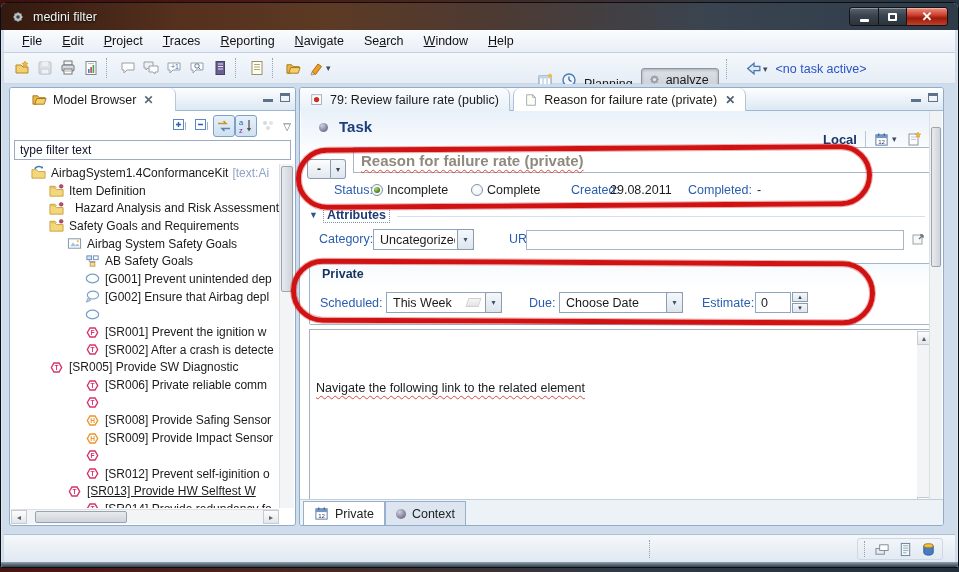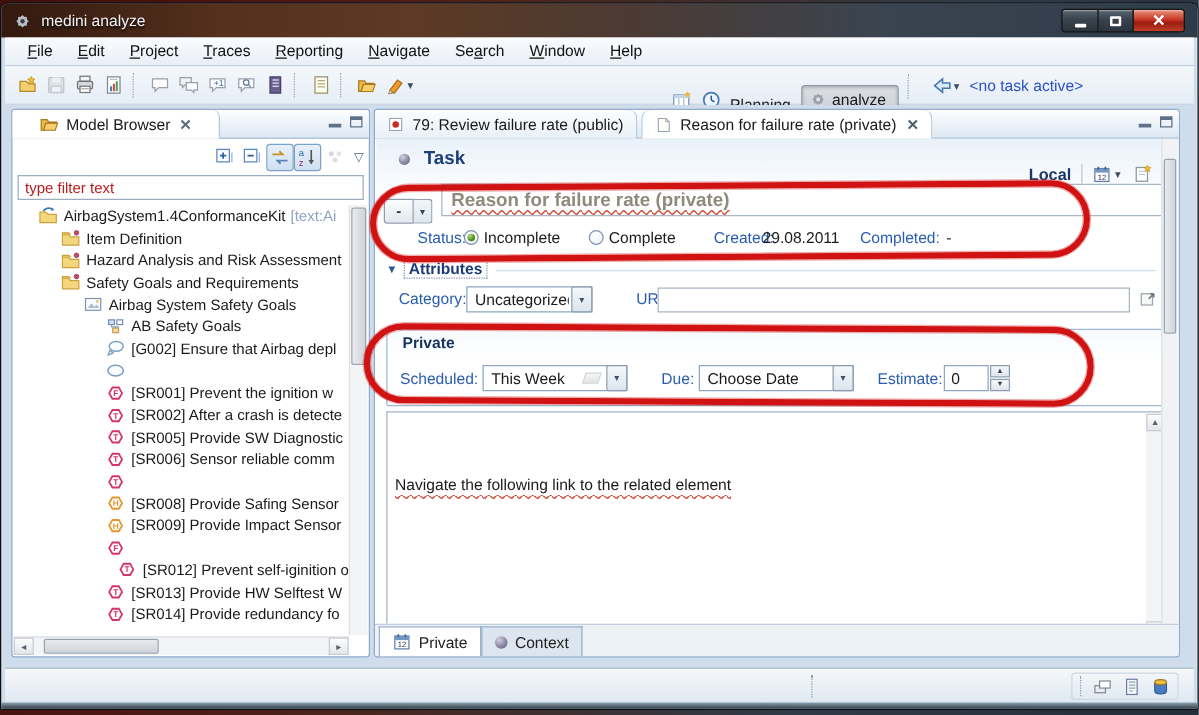--- a/index.html
+++ b/index.html
@@ -60,21 +60,21 @@
 .vm-max{width:10px;height:9px;border:1px solid #5f7188;border-top:3px solid #5f7188}
 
 
 #model-browser{left:5px;top:3px;width:287px;bottom:8px}
 .mb-toolbar{position:absolute;right:4px;top:26px;height:24px;display:flex;align-items:center}
 .mb-btn{width:22px;height:22px;display:flex;align-items:center;justify-content:center;border-radius:3px;border:1px solid transparent}
 .mb-btn.pressed{border:1px solid #7da2c8;background:linear-gradient(#e7f0f9,#cfe0f0)}
 .mb-btn.disabled{opacity:.4}
 .mb-menu{font-size:10px;color:#53646f;margin-left:4px}
 .filterbox{position:absolute;left:4px;right:4px;top:52px;height:20px;border:1px solid #9cacbe;background:#fff;
-  font-size:12px;color:#b91c1c;padding:2px 5px;font-family:"Liberation Sans",sans-serif}
+  font-size:12px;color:#0f172a;padding:2px 5px;font-family:"Liberation Sans",sans-serif}
 .tree{position:absolute;left:1px;top:76px;right:16px;bottom:17px;overflow:hidden;background:#fff}
 .tree-row{height:17.7px;display:flex;align-items:center;white-space:nowrap;font-size:12px}
 .tree-row svg{flex:0 0 auto;margin-right:5px}
 .tree-suffix{color:#8fa3c4;margin-left:4px}
 .vscroll{position:absolute;top:76px;right:1px;width:15px;bottom:17px;background:#f3f4f6;border-left:1px solid #dde1e6}
 .vs-thumb{position:absolute;left:1px;right:1px;border:1px solid #9aa4ae;border-radius:2px;background:linear-gradient(90deg,#e8eaee,#cfd4da)}
 .hscroll{position:absolute;left:1px;right:16px;bottom:1px;height:15px;background:#f3f4f6;border-top:1px solid #dde1e6;display:flex}
 .hs-arrow{width:16px;height:100%;display:flex;align-items:center;justify-content:center;font-size:8px;color:#55606c;background:linear-gradient(#fdfdfd,#e3e6ea);border:1px solid #c6cbd2}
 .hs-thumb{position:absolute;left:24px;top:1px;width:92px;height:12px;border:1px solid #9aa4ae;border-radius:2px;background:linear-gradient(#e8eaee,#cfd4da)}
 
@@ -156,21 +156,21 @@
 <div class="window">
 
   <div class="titlebar">
     <span style="display: inline-flex; align-items: center;">
         <svg width="14" height="14" viewBox="0 0 16 16">
           <rect x="4" y="4" width="8" height="8" fill="#b9bec4"></rect>
           <rect x="4" y="4" width="8" height="8" transform="rotate(45 8 8)" fill="#b9bec4"></rect>
           <circle cx="8" cy="8" r="2" fill="#3a3f45"></circle>
         </svg>
       </span>
-    <span class="ttl">medini analyze</span>
+    <span class="ttl">medini filter</span>
     <div class="winbtns">
       <div class="winbtn min">
           <div class="glyph-min"></div>
         </div>
       <div class="winbtn max">
           <div class="glyph-max"></div>
         </div>
       <div class="winbtn close">✕</div>
     </div>
   </div>
@@ -387,21 +387,21 @@
             <span class="tree-suffix">[text:Ai</span>
           </div>
           <div class="tree-row" style="padding-left: 38px;">
             <svg width="15" height="15" viewBox="0 0 16 16">
               <path d="M1 5h5l2 2h7v7H1z" fill="#f4d77c" stroke="#c9a23c"></path>
               <path d="M1 5V3.5h5.5L8 5" fill="#e8c45c" stroke="#c9a23c"></path>
               <circle cx="13" cy="3.5" r="2" fill="#c04a6a" stroke="#8a2044" stroke-width=".5"></circle>
             </svg>
             <span>Item Definition</span>
           </div>
-          <div class="tree-row" style="padding-left: 38px;">
+          <div class="tree-row" style="padding-left: 38px; justify-content: space-between;">
             <svg width="15" height="15" viewBox="0 0 16 16">
               <path d="M1 5h5l2 2h7v7H1z" fill="#f4d77c" stroke="#c9a23c"></path>
               <path d="M1 5V3.5h5.5L8 5" fill="#e8c45c" stroke="#c9a23c"></path>
               <circle cx="13" cy="3.5" r="2" fill="#c04a6a" stroke="#8a2044" stroke-width=".5"></circle>
             </svg>
             <span>Hazard Analysis and Risk Assessment</span>
           </div>
           <div class="tree-row" style="padding-left: 38px;">
             <svg width="15" height="15" viewBox="0 0 16 16">
               <path d="M1 5h5l2 2h7v7H1z" fill="#f4d77c" stroke="#c9a23c"></path>
@@ -422,20 +422,26 @@
             <svg width="15" height="15" viewBox="0 0 16 16">
               <rect x="2" y="2" width="5" height="4" fill="#d4e2f4" stroke="#6a8cb8"></rect>
               <rect x="9" y="2" width="5" height="4" fill="#fff" stroke="#6a8cb8"></rect>
               <rect x="5.5" y="9" width="5" height="4" fill="#f5dCA8" stroke="#c79b4a"></rect>
               <path d="M4.5 6v2h6.5M8 8v1" fill="none" stroke="#8aa0b8"></path>
             </svg>
             <span>AB Safety Goals</span>
           </div>
           <div class="tree-row" style="padding-left: 74px;">
             <svg width="15" height="15" viewBox="0 0 16 16">
+              <ellipse cx="8" cy="8" rx="6.6" ry="4.6" fill="#fcfdff" stroke="#7a9ec2" stroke-width="1.3"></ellipse>
+            </svg>
+            <span>[G001] Prevent unintended dep</span>
+          </div>
+          <div class="tree-row" style="padding-left: 74px;">
+            <svg width="15" height="15" viewBox="0 0 16 16">
               <ellipse cx="8.5" cy="6.5" rx="6" ry="4.2" fill="#fcfdff" stroke="#7a9ec2" stroke-width="1.2"></ellipse>
               <path d="M3 10l-1.5 4L6 12z" fill="#dbe9f8" stroke="#7a9ec2"></path>
             </svg>
             <span>[G002] Ensure that Airbag depl</span>
           </div>
           <div class="tree-row" style="padding-left: 74px;">
             <svg width="15" height="15" viewBox="0 0 16 16">
               <ellipse cx="8" cy="8" rx="6.6" ry="4.6" fill="#fcfdff" stroke="#7a9ec2" stroke-width="1.3"></ellipse>
             </svg>
           </div>
@@ -446,33 +452,33 @@
             </svg>
             <span>[SR001] Prevent the ignition w</span>
           </div>
           <div class="tree-row" style="padding-left: 74px;">
             <svg width="15" height="15" viewBox="0 0 16 16">
               <polygon points="2.5,8 5.3,3.2 10.7,3.2 13.5,8 10.7,12.8 5.3,12.8" fill="#fff" stroke="#d6336c" stroke-width="1.5"></polygon>
               <text x="8" y="10.6" font-size="7" fill="#d6336c" text-anchor="middle" font-family="Liberation Sans" font-weight="bold">T</text>
             </svg>
             <span>[SR002] After a crash is detecte</span>
           </div>
-          <div class="tree-row" style="padding-left: 74px;">
+          <div class="tree-row" style="padding-left: 38px;">
             <svg width="15" height="15" viewBox="0 0 16 16">
               <polygon points="2.5,8 5.3,3.2 10.7,3.2 13.5,8 10.7,12.8 5.3,12.8" fill="#fff" stroke="#d6336c" stroke-width="1.5"></polygon>
               <text x="8" y="10.6" font-size="7" fill="#d6336c" text-anchor="middle" font-family="Liberation Sans" font-weight="bold">T</text>
             </svg>
             <span>[SR005] Provide SW Diagnostic</span>
           </div>
           <div class="tree-row" style="padding-left: 74px;">
             <svg width="15" height="15" viewBox="0 0 16 16">
               <polygon points="2.5,8 5.3,3.2 10.7,3.2 13.5,8 10.7,12.8 5.3,12.8" fill="#fff" stroke="#d6336c" stroke-width="1.5"></polygon>
               <text x="8" y="10.6" font-size="7" fill="#d6336c" text-anchor="middle" font-family="Liberation Sans" font-weight="bold">T</text>
             </svg>
-            <span>[SR006] Sensor reliable comm</span>
+            <span>[SR006] Private reliable comm</span>
           </div>
           <div class="tree-row" style="padding-left: 74px;">
             <svg width="15" height="15" viewBox="0 0 16 16">
               <polygon points="2.5,8 5.3,3.2 10.7,3.2 13.5,8 10.7,12.8 5.3,12.8" fill="#fff" stroke="#d6336c" stroke-width="1.5"></polygon>
               <text x="8" y="10.6" font-size="7" fill="#d6336c" text-anchor="middle" font-family="Liberation Sans" font-weight="bold">T</text>
             </svg>
           </div>
           <div class="tree-row" style="padding-left: 74px;">
             <svg width="15" height="15" viewBox="0 0 16 16">
               <polygon points="2.5,8 5.3,3.2 10.7,3.2 13.5,8 10.7,12.8 5.3,12.8" fill="#fff" stroke="#e8962e" stroke-width="1.5"></polygon>
@@ -486,28 +492,28 @@
               <text x="8" y="10.6" font-size="7" fill="#e8962e" text-anchor="middle" font-family="Liberation Sans" font-weight="bold">H</text>
             </svg>
             <span>[SR009] Provide Impact Sensor</span>
           </div>
           <div class="tree-row" style="padding-left: 74px;">
             <svg width="15" height="15" viewBox="0 0 16 16">
               <polygon points="2.5,8 5.3,3.2 10.7,3.2 13.5,8 10.7,12.8 5.3,12.8" fill="#fff" stroke="#d6336c" stroke-width="1.5"></polygon>
               <text x="8" y="10.6" font-size="7" fill="#d6336c" text-anchor="middle" font-family="Liberation Sans" font-weight="bold">F</text>
             </svg>
           </div>
-          <div class="tree-row" style="padding-left: 74px; justify-content: flex-end;">
+          <div class="tree-row" style="padding-left: 74px;">
             <svg width="15" height="15" viewBox="0 0 16 16">
               <polygon points="2.5,8 5.3,3.2 10.7,3.2 13.5,8 10.7,12.8 5.3,12.8" fill="#fff" stroke="#d6336c" stroke-width="1.5"></polygon>
               <text x="8" y="10.6" font-size="7" fill="#d6336c" text-anchor="middle" font-family="Liberation Sans" font-weight="bold">T</text>
             </svg>
             <span>[SR012] Prevent self-iginition o</span>
           </div>
-          <div class="tree-row" style="padding-left: 74px;">
+          <div class="tree-row" style="padding-left: 56px; text-decoration: underline;">
             <svg width="15" height="15" viewBox="0 0 16 16">
               <polygon points="2.5,8 5.3,3.2 10.7,3.2 13.5,8 10.7,12.8 5.3,12.8" fill="#fff" stroke="#d6336c" stroke-width="1.5"></polygon>
               <text x="8" y="10.6" font-size="7" fill="#d6336c" text-anchor="middle" font-family="Liberation Sans" font-weight="bold">T</text>
             </svg>
             <span>[SR013] Provide HW Selftest W</span>
           </div>
           <div class="tree-row" style="padding-left: 74px;">
             <svg width="15" height="15" viewBox="0 0 16 16">
               <polygon points="2.5,8 5.3,3.2 10.7,3.2 13.5,8 10.7,12.8 5.3,12.8" fill="#fff" stroke="#d6336c" stroke-width="1.5"></polygon>
               <text x="8" y="10.6" font-size="7" fill="#d6336c" text-anchor="middle" font-family="Liberation Sans" font-weight="bold">T</text>

